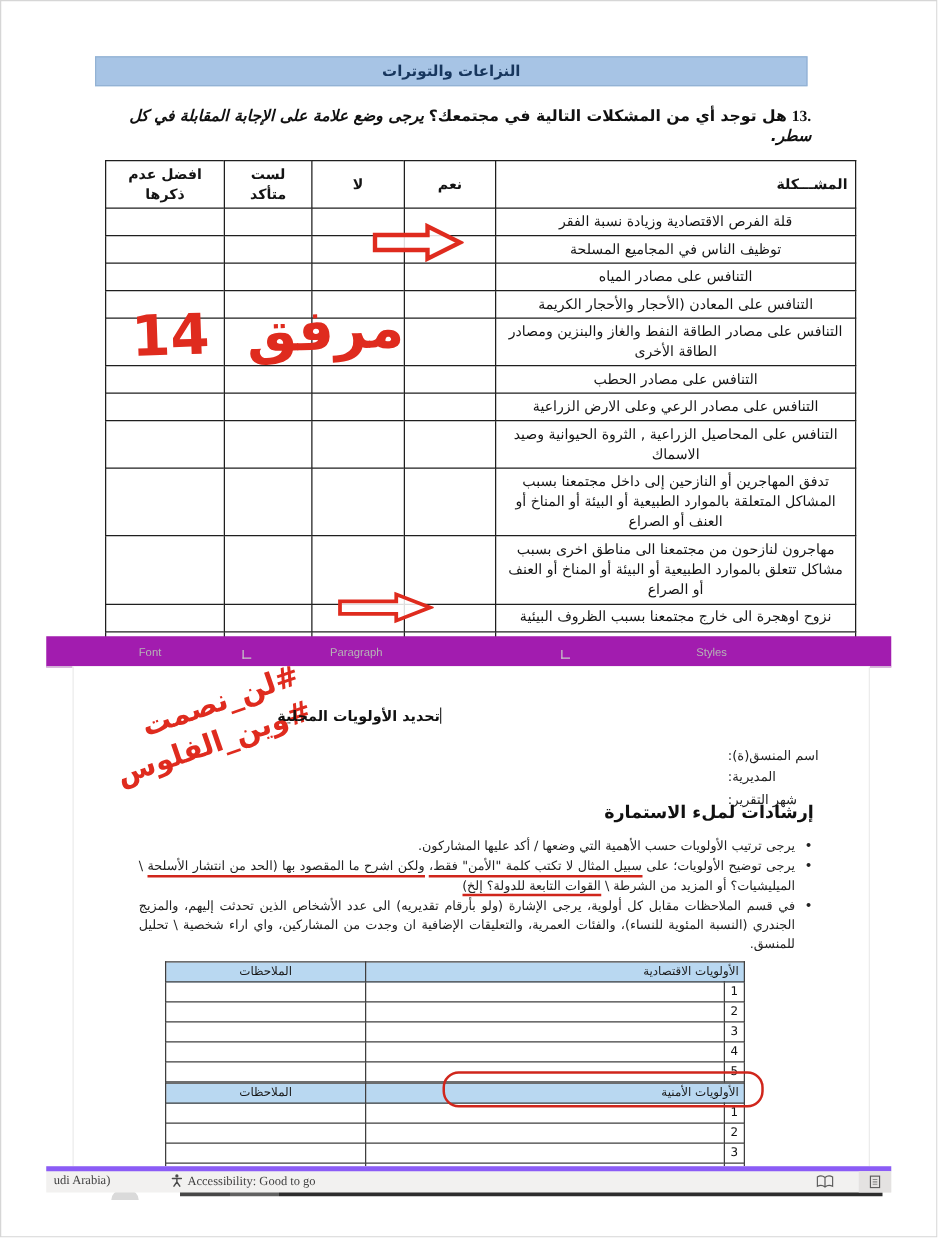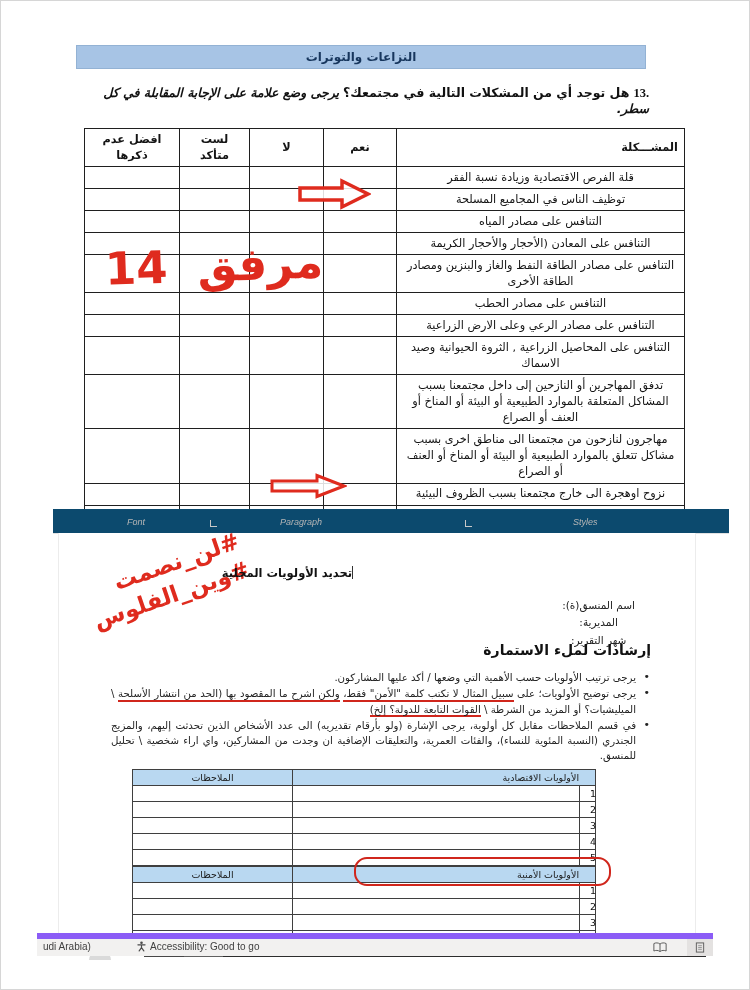--- a/index.html
+++ b/index.html
@@ -24,59 +24,59 @@
   table.survey th.h-prob{text-align:right;padding-left:2px;}
   table.survey td.prob{text-align:center;}
   table.survey td.ans{height:14px;}
 
   .attach-label{position:absolute;left:88px;top:238px;width:250px;direction:rtl;text-align:center;
                 color:#df2b1e;font-size:45px;font-weight:bold;transform:rotate(-2deg);
                 letter-spacing:1px;word-spacing:14px;}
   .red-arrow{position:absolute;}
 
   
-  .ribbon{position:absolute;left:52px;top:508px;width:676px;height:24px;background:#0c4a6e;
-          border-bottom:1px solid #e2e2e2;font-style:italic;}
+  .ribbon{position:absolute;left:36px;top:508px;width:676px;height:24px;background:#a21caf;
+          border-bottom:1px solid #e2e2e2;}
   .ribbon .grp{position:absolute;top:8px;font-size:9px;color:#b6b6b6;
                font-family:"Liberation Sans","DejaVu Sans",sans-serif;}
   .launcher{position:absolute;top:11px;width:6px;height:6px;border-left:1px solid #c8c8c8;
             border-bottom:1px solid #c8c8c8;}
 
   .doc-page{position:absolute;left:57px;top:532px;width:636px;height:400px;background:#fff;
             border-left:1px solid #ececec;border-right:1px solid #ececec;overflow:hidden;}
 
   .hashtags{position:absolute;left:-6px;top:24px;width:196px;transform:rotate(-19deg);
             direction:rtl;text-align:right;color:#df2b1e;font-size:23px;font-weight:bold;
             line-height:1.3;}
   .doc-title{position:absolute;right:343px;top:33px;font-size:11.5px;font-weight:bold;
              color:#111;white-space:nowrap;direction:rtl;}
   .title-cursor{position:absolute;right:342px;top:33px;width:1px;height:13px;background:#333;}
-  .form-fields{position:absolute;right:60px;top:64px;direction:rtl;text-align:center;
+  .form-fields{position:absolute;right:40px;top:64px;direction:rtl;text-align:left;
                font-size:10.5px;color:#222;line-height:1.65;}
   .instr-title{position:absolute;right:44px;top:109px;font-size:14px;font-weight:bold;
                color:#111;direction:rtl;}
   .bullets{position:absolute;right:44px;top:137px;width:540px;direction:rtl;font-size:10.2px;
            color:#222;line-height:1.5;text-align:justify;}
   .bullets .item{position:relative;padding-right:15px;margin-bottom:1px;}
   .bullets .blt{position:absolute;right:1px;top:-1px;font-size:11px;}
   .rline{border-bottom:2px solid #d0261c;padding-bottom:0.5px;}
 
   .ptables{position:absolute;left:73px;top:236px;width:463px;}
   table.ptable{border-collapse:collapse;width:463px;direction:rtl;table-layout:fixed;}
-  table.ptable td{border:1px solid #3f3f3f;font-size:9.5px;color:#17365d;padding:0 16px;
+  table.ptable td{border:1px solid #3f3f3f;font-size:9.5px;color:#17365d;padding:0 4px;
                   height:15px;vertical-align:middle;}
   table.ptable td.hdr{background:#b9d8f1;color:#1a1a1a;}
   table.ptable td.hdr-title{text-align:right;margin-left:28px;}
   table.ptable td.hdr-notes{text-align:center;}
   table.ptable td.num{text-align:center;color:#111;}
   .red-ellipse{position:absolute;left:295px;top:324px;width:253px;height:25px;
                border:2.5px solid #d0261c;border-radius:13px;}
 
   .status-bar{position:absolute;left:36px;top:932px;width:676px;height:17px;background:#f2f1f0;
-              border-top:6px solid #8b5cf6;font-family:Liberation Sans, sans-serif;
+              border-top:4px solid #8b5cf6;font-family:Liberation Serif, serif;
               font-size:10px;color:#3f3f3f;z-index:5;}
   .sb-left{position:absolute;left:6px;top:2px;}
   .sb-access{position:absolute;left:99px;top:2px;}
   .sb-access svg{vertical-align:-2px;margin-right:3px;}
   .sb-book{position:absolute;left:616px;top:3px;}
   .sb-box{position:absolute;left:650px;top:0;width:26px;height:17px;background:#e4e2e1;
           text-align:center;}
   .sb-box svg{margin-top:3px;}
 
   .dark-strip{position:absolute;left:143px;top:949px;width:562px;height:7px;

